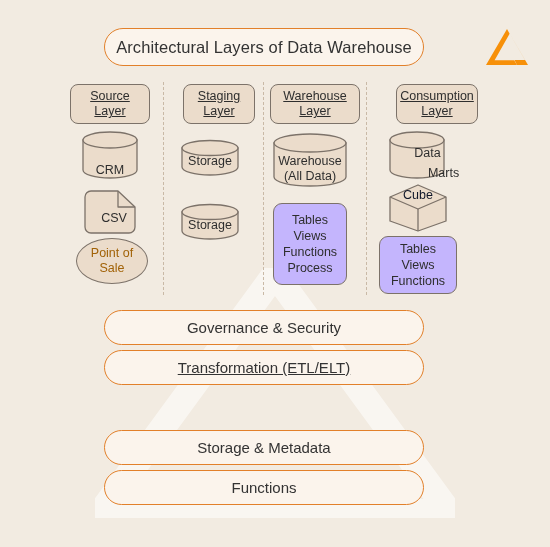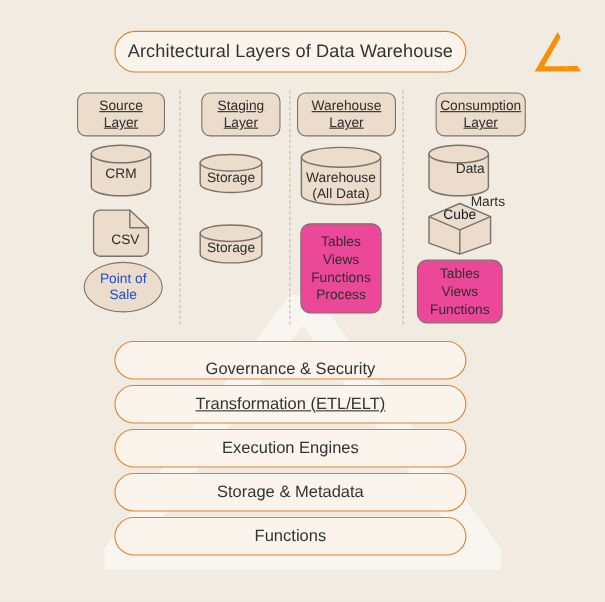--- a/index.html
+++ b/index.html
@@ -83,21 +83,21 @@
     font-size: 12.5px;
     line-height: 15px;
     text-align: center;
     text-decoration: underline;
   }
 
   
   .node-box {
     position: absolute;
     box-sizing: border-box;
-    background: #ec4899;
+    background: #c4b5fd;
     border: 1.3px solid #7C7269;
     border-radius: 9px;
     display: flex;
     flex-direction: column;
     align-items: center;
     justify-content: center;
     color: #2E2E2E;
     font-size: 12.5px;
     line-height: 16px;
     text-align: center;
@@ -147,21 +147,21 @@
   .ellipse {
     position: absolute;
     box-sizing: border-box;
     background: #EBDCCB;
     border: 1.3px solid #7C7269;
     border-radius: 50%;
     display: flex;
     flex-direction: column;
     align-items: center;
     justify-content: center;
-    color: #1d4ed8;
+    color: #a16207;
     font-size: 12.5px;
     line-height: 15px;
     text-align: center;
   }
 
   
   .cube {
     position: absolute;
   }
   .cube svg {
@@ -221,21 +221,21 @@
   <div class="col-header" style="left:70px; top:84px; width:80px; height:40px;">
     <span>Source</span>
     <span>Layer</span>
   </div>
 
   <div class="cylinder" style="left:82px; top:131px; width:56px; height:48px;">
     <svg width="56" height="48" viewBox="0 0 56 48">
       <path d="M1,9 L1,39 A27,8 0 0 0 55,39 L55,9 Z" fill="#EBDCCB" stroke="#7C7269" stroke-width="1.3"></path>
       <ellipse cx="28" cy="9" rx="27" ry="8" fill="#EBDCCB" stroke="#7C7269" stroke-width="1.3"></ellipse>
     </svg>
-    <div class="cyl-label" style="top:20px;">CRM</div>
+    <div class="cyl-label" style="top:32px;">CRM</div>
   </div>
 
   <div class="docshape" style="left:84px; top:190px; width:52px; height:44px;">
     <svg width="52" height="44" viewBox="0 0 52 44">
       <path d="M7,1 L34,1 L51,17 L51,37 A6,6 0 0 1 45,43 L7,43 A6,6 0 0 1 1,37 L1,7 A6,6 0 0 1 7,1 Z" fill="#EBDCCB" stroke="#7C7269" stroke-width="1.3" stroke-linejoin="round"></path>
       <path d="M34,1 L34,17 L51,17" fill="none" stroke="#7C7269" stroke-width="1.3" stroke-linejoin="round"></path>
     </svg>
     <div class="doc-label" style="top:21px;">CSV</div>
   </div>
 
@@ -290,47 +290,44 @@
     <span>Consumption</span>
     <span>Layer</span>
   </div>
 
   <div class="cylinder" style="left:389px; top:131px; width:77px; height:48px;">
     <svg width="56" height="48" viewBox="0 0 56 48">
       <path d="M1,9 L1,39 A27,8 0 0 0 55,39 L55,9 Z" fill="#EBDCCB" stroke="#7C7269" stroke-width="1.3"></path>
       <ellipse cx="28" cy="9" rx="27" ry="8" fill="#EBDCCB" stroke="#7C7269" stroke-width="1.3"></ellipse>
     </svg>
     <div class="cyl-label" style="top:15px;">Data</div>
-    <div class="cyl-label" style="top:45px;padding-left:16px;">Marts</div>
+    <div class="cyl-label" style="top:35px;padding-left:16px;">Marts</div>
   </div>
 
   <div class="cube" style="left:388px; top:183px; width:60px; height:50px;">
     <svg width="60" height="50" viewBox="0 0 60 50">
       <polygon points="30,2 58,14 58,38 30,48 2,38 2,14" fill="#EBDCCB" stroke="#7C7269" stroke-width="1.3" stroke-linejoin="round"></polygon>
       <path d="M2,14 L30,26 L58,14" fill="none" stroke="#7C7269" stroke-width="1.3" stroke-linejoin="round"></path>
       <path d="M30,26 L30,48" fill="none" stroke="#7C7269" stroke-width="1.3"></path>
     </svg>
     <div class="cube-label" style="top:5px;">Cube</div>
   </div>
 
   <div class="node-box" style="left:379px; top:236px; width:78px; height:58px;">
     <span>Tables</span>
     <span>Views</span>
     <span>Functions</span>
   </div>
 
-  <div class="layer-bar" style="top:310px;align-items:flex-end;">
+  <div class="layer-bar" style="top:310px;">
     <span>Governance &amp; Security</span>
   </div>
   <div class="layer-bar" style="top:350px;text-decoration:underline;">
     <span>Transformation (ETL/ELT)</span>
   </div>
-  <div class="layer-bar" style="top:390px;">
-    <span>Execution Engines</span>
-  </div>
   <div class="layer-bar" style="top:430px;">
     <span>Storage &amp; Metadata</span>
   </div>
   <div class="layer-bar" style="top:470px;">
     <span>Functions</span>
   </div>
 
 </div>
 
 </body></html>

